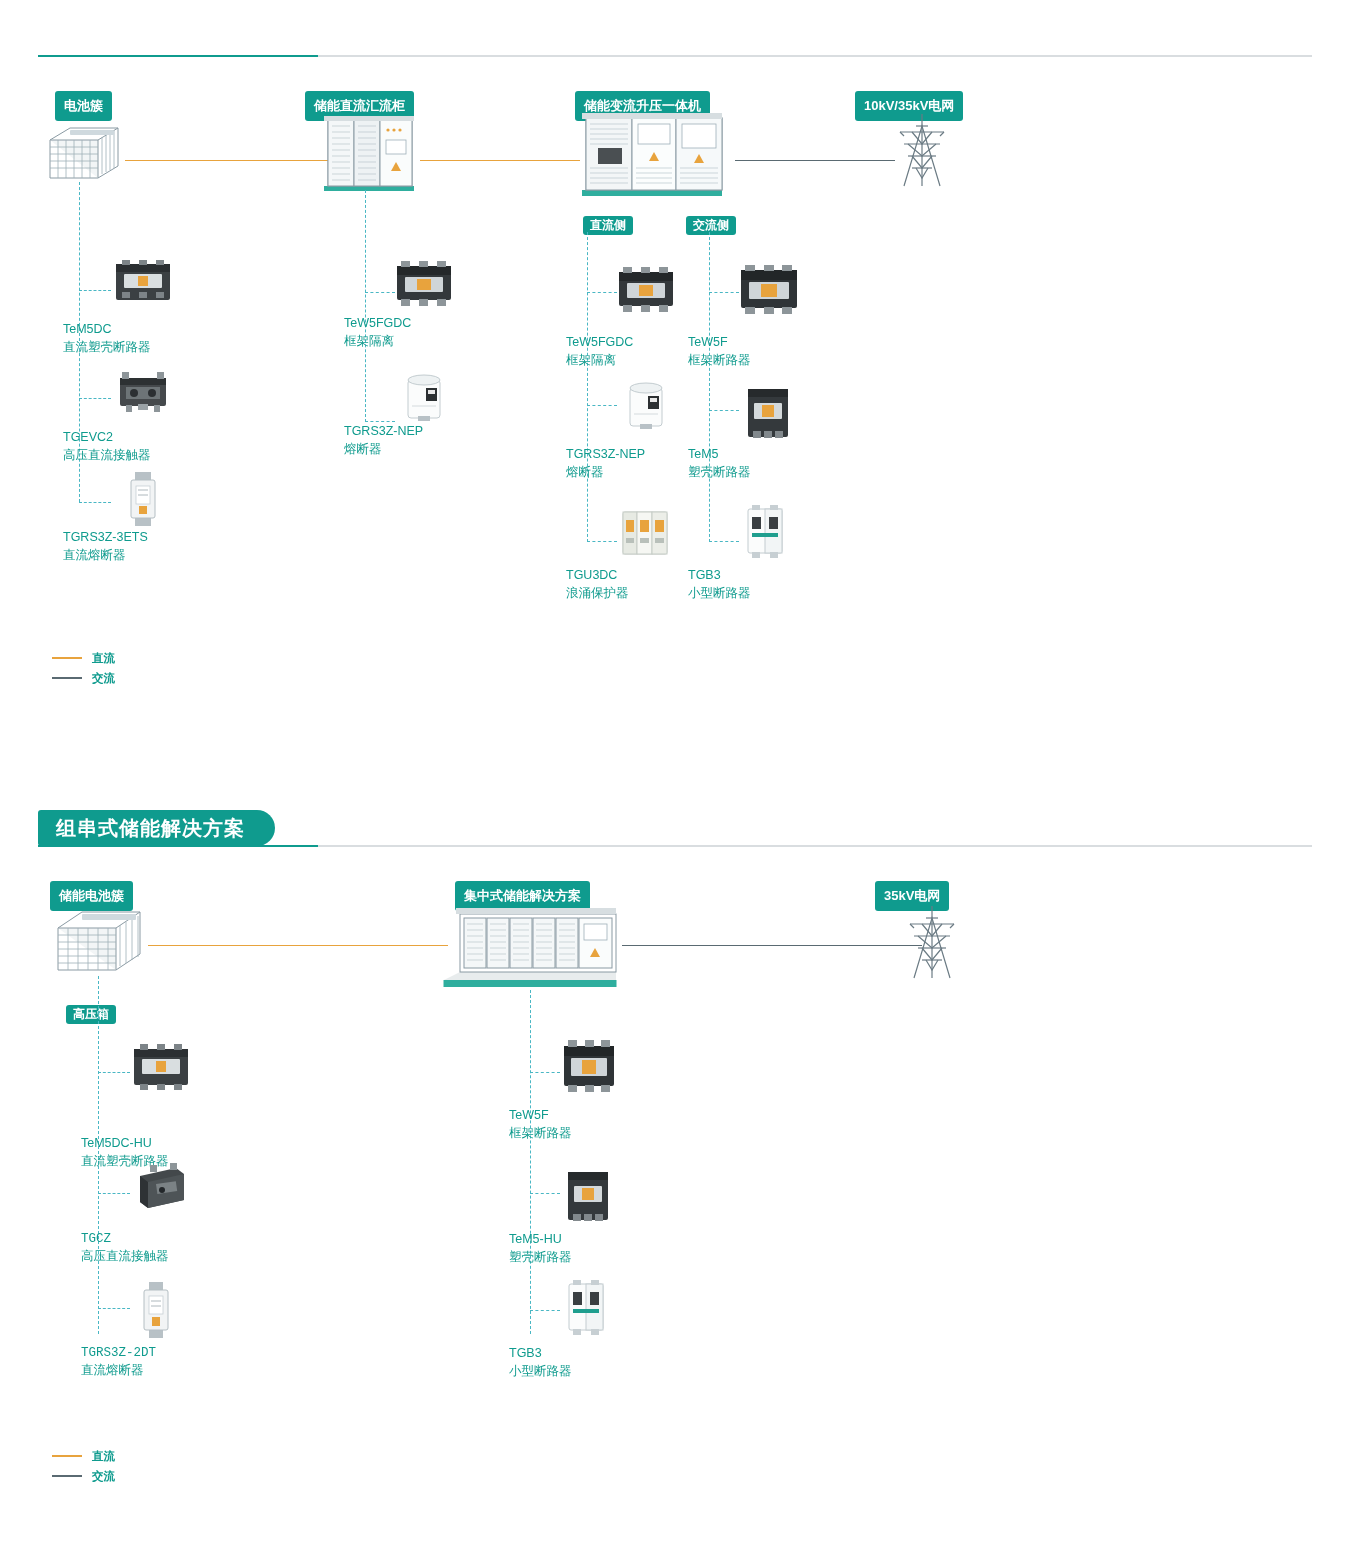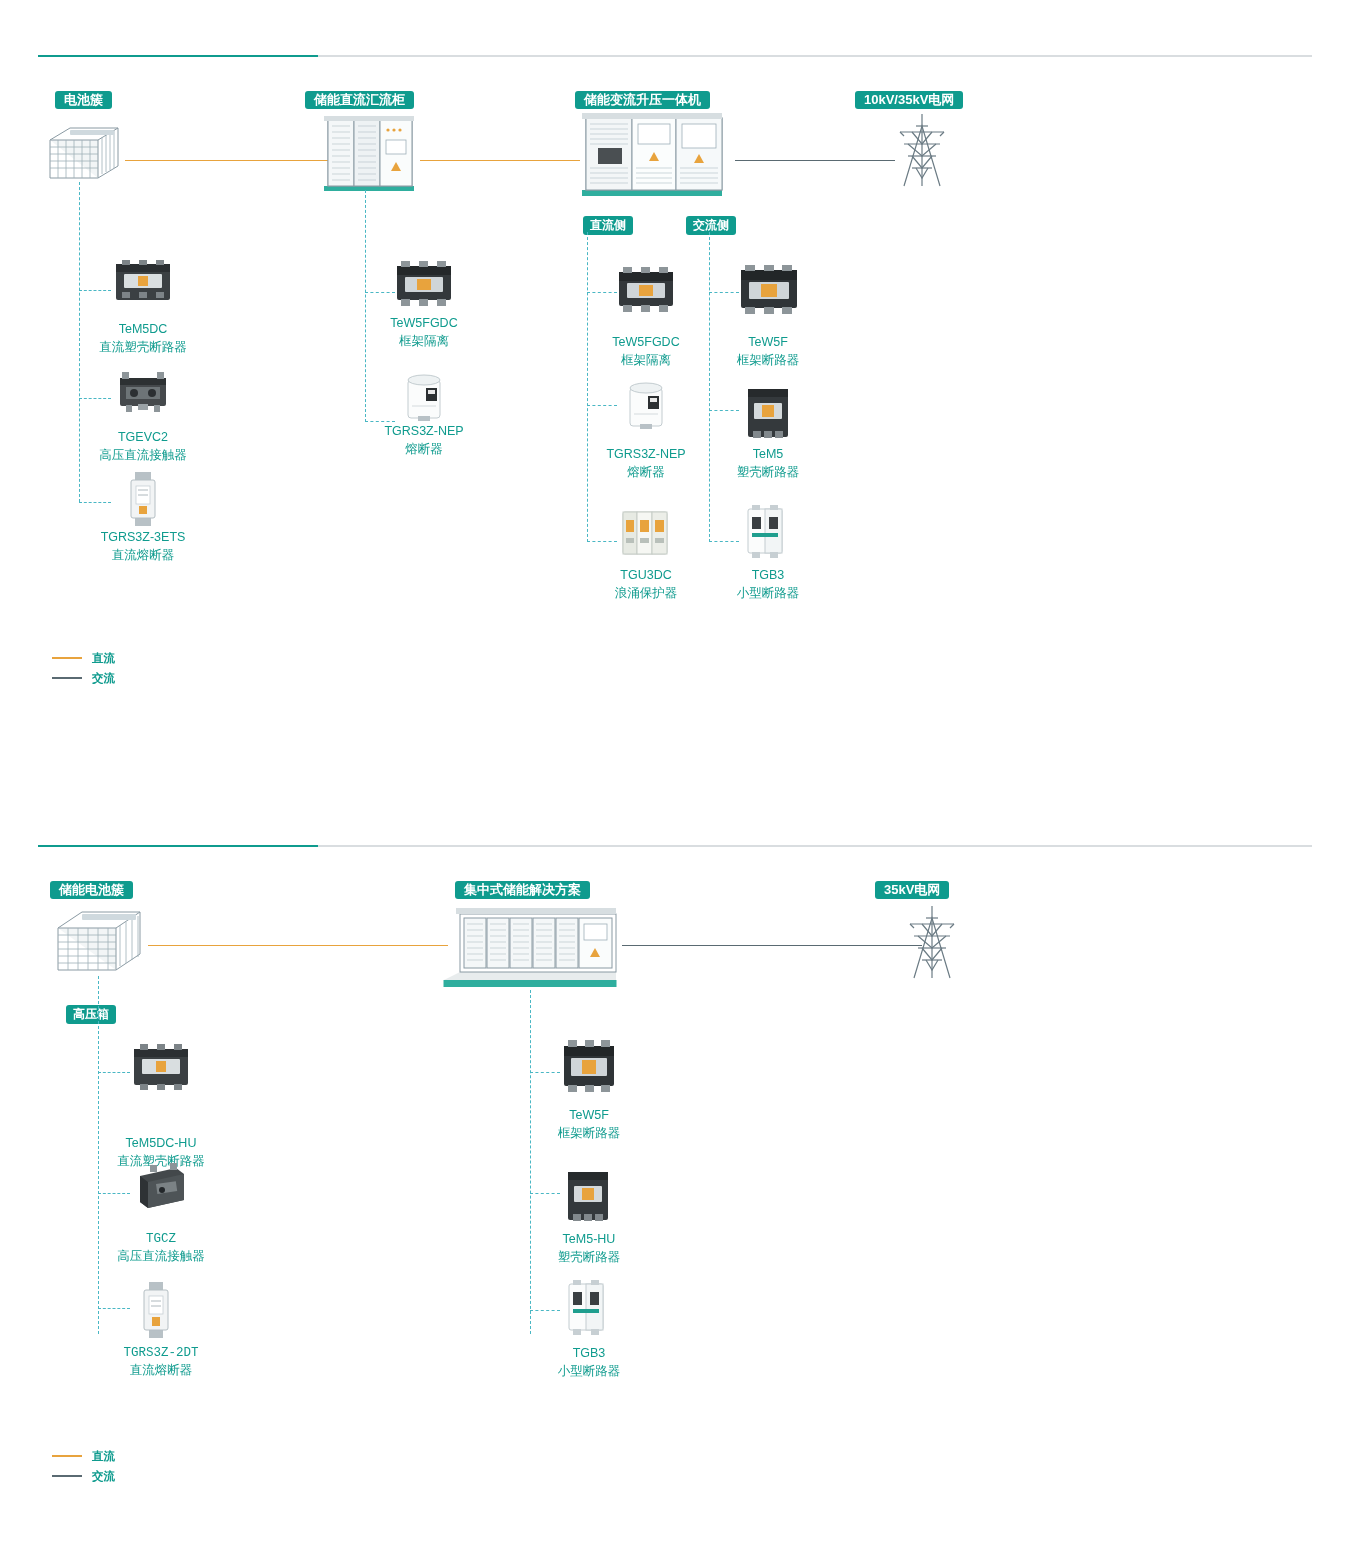--- a/index.html
+++ b/index.html
@@ -21,25 +21,25 @@
     color:#fff;font-size:20px;font-weight:bold;letter-spacing:1px;
     white-space:nowrap;
   }
   .sec-head .rule{
     position:absolute;left:38px;right:38px;top:35px;height:2px;
     background:linear-gradient(to right,#0f9b8e 0%,#0f9b8e 22%,#d9dde0 22%,#d9dde0 100%);
   }
   
   .tag{
     position:absolute;background:#0f9b8e;color:#fff;font-size:13px;font-weight:bold;
-    padding:2px 9px;border-radius:3px;white-space:nowrap;line-height:1.1;
+    padding:8px 9px;border-radius:3px;white-space:nowrap;line-height:1.1;
   }
   .tag.small{font-size:12px;padding:3px 7px;}
   
-  .comp{position:absolute;text-align:center;width:160px;}
+  .comp{position:absolute;text-align:left;width:160px;}
   .comp .cap{font-size:12.5px;color:#0f9b8e;line-height:1.45;white-space:nowrap;}
   .comp .cap .l2{display:block;}
   
   .line{position:absolute;}
   .h-dc{height:0;border-top:1.6px solid #e8a33d;}
   .h-ac{height:0;border-top:1.4px solid #5a6a72;}
   .dash-v{width:0;border-left:1.3px dashed #49b7c4;}
   .dash-h{height:0;border-top:1.3px dashed #49b7c4;}
   
   .legend{position:absolute;font-size:11.5px;font-weight:bold;color:#0f9b8e;}
@@ -403,20 +403,23 @@
       <span class="sw ac"></span>
       <span>交流</span>
     </div>
   </div>
 </div>
 
 <div class="section" style="top:810px;">
 
   <div class="sec-head" style="top:0;position:absolute;width:1350px;">
     <div class="rule"></div>
+    <div class="bar">
+      <span>组串式储能解决方案</span>
+    </div>
   </div>
 
   <div class="tag" style="left:50px;top:71px;">储能电池簇</div>
   <div class="tag" style="left:455px;top:71px;">集中式储能解决方案</div>
   <div class="tag" style="left:875px;top:71px;">35kV电网</div>
 
   <div class="line h-dc" style="left:148px;top:135px;width:300px;"></div>
   <div class="line h-ac" style="left:622px;top:135px;width:300px;"></div>
 
   <div class="art" style="left:48px;top:92px;">

